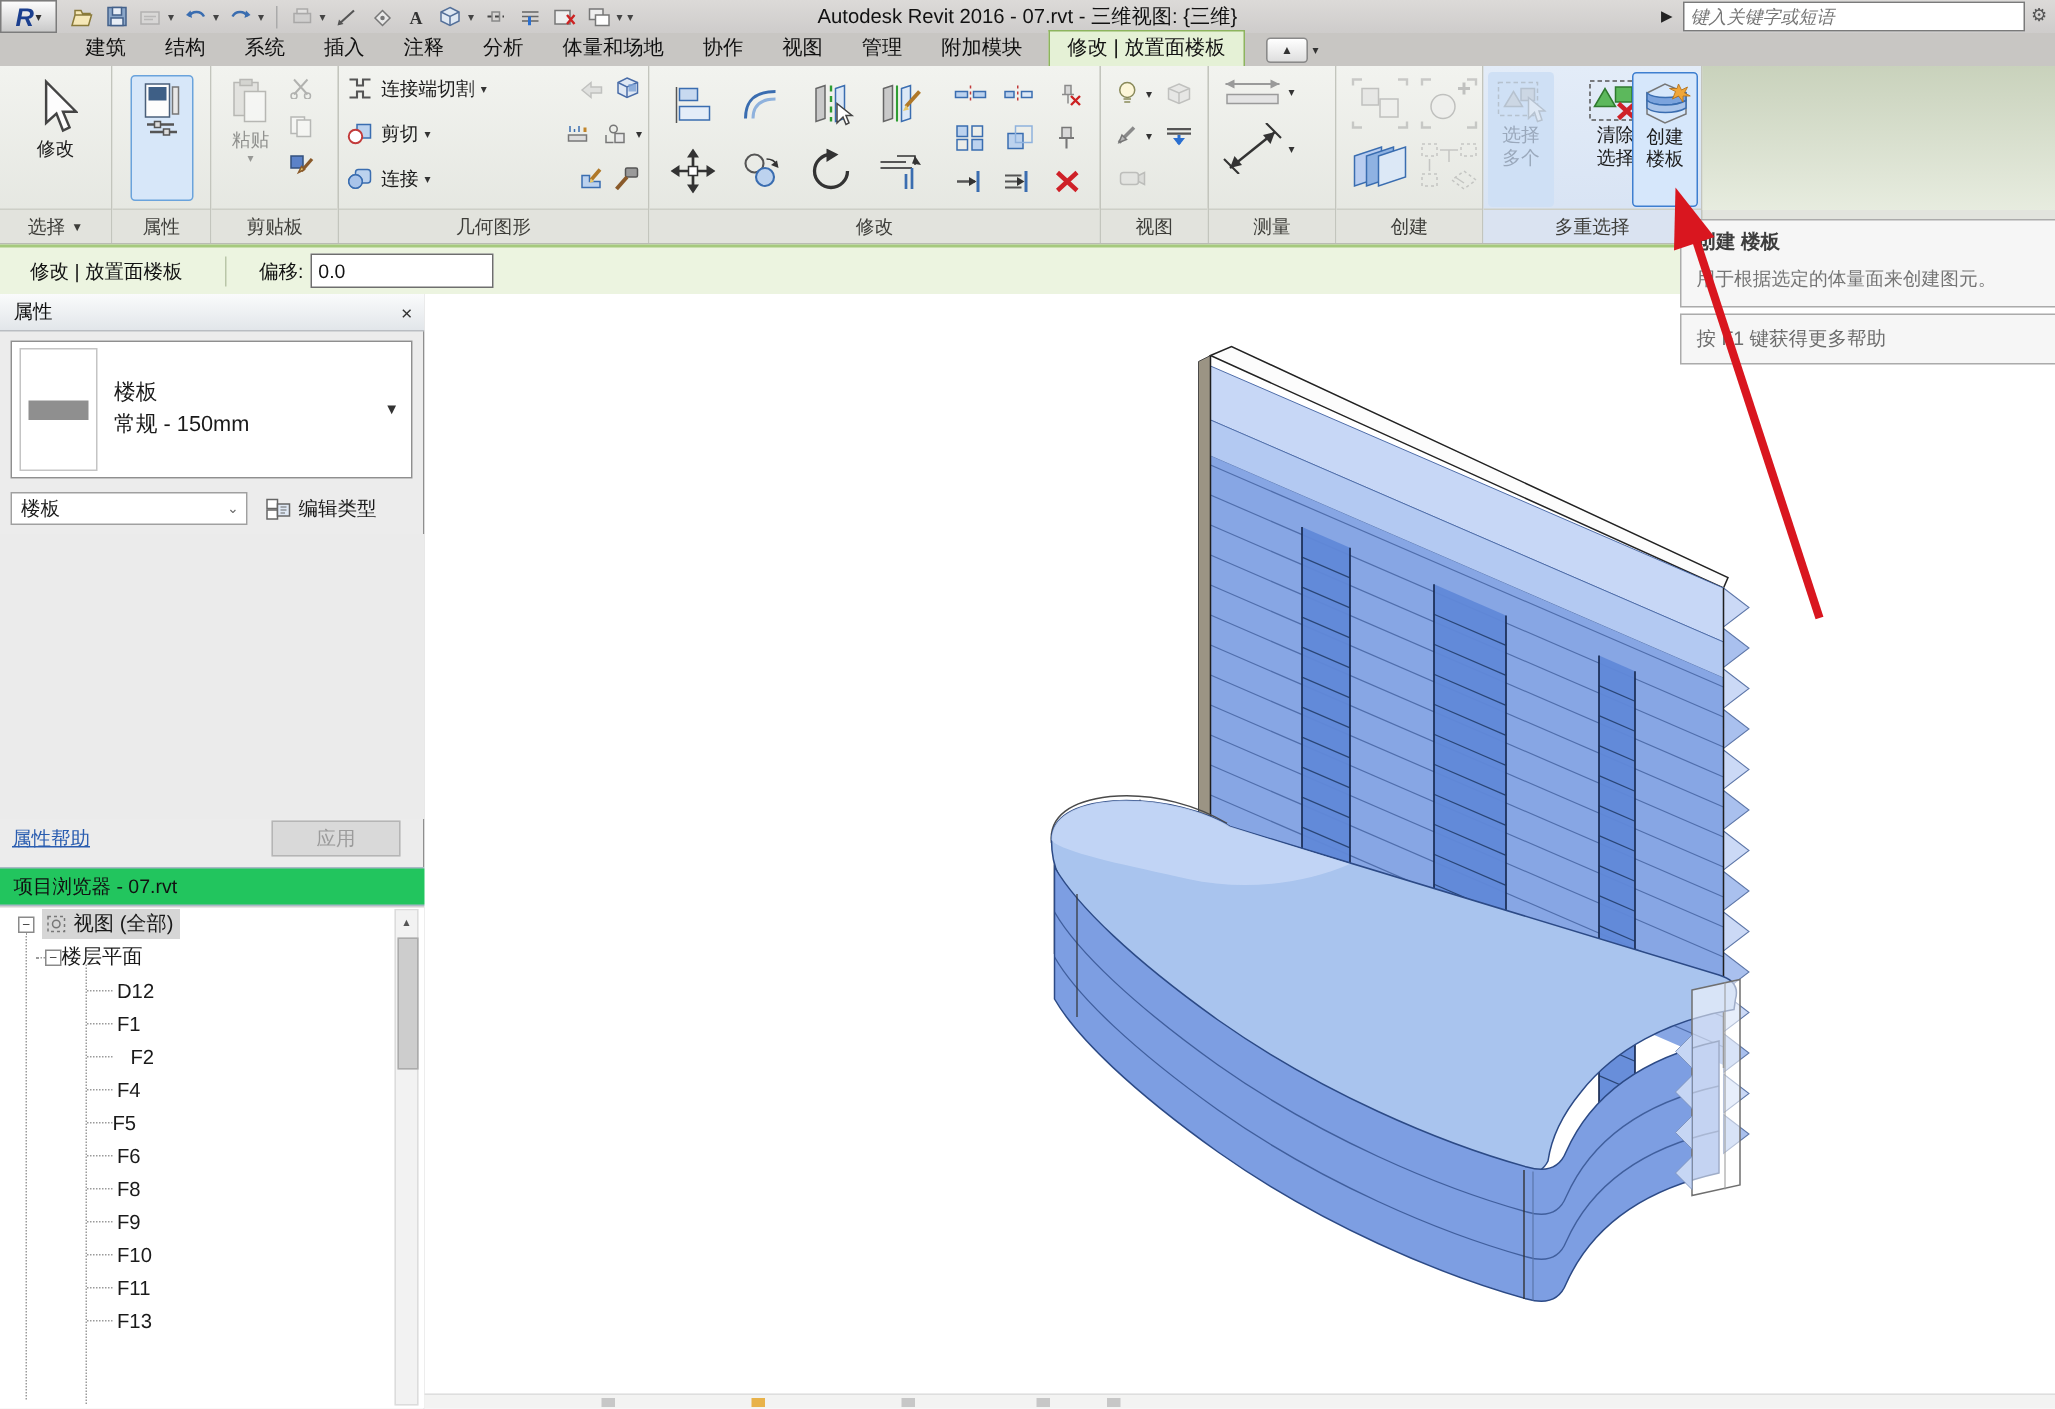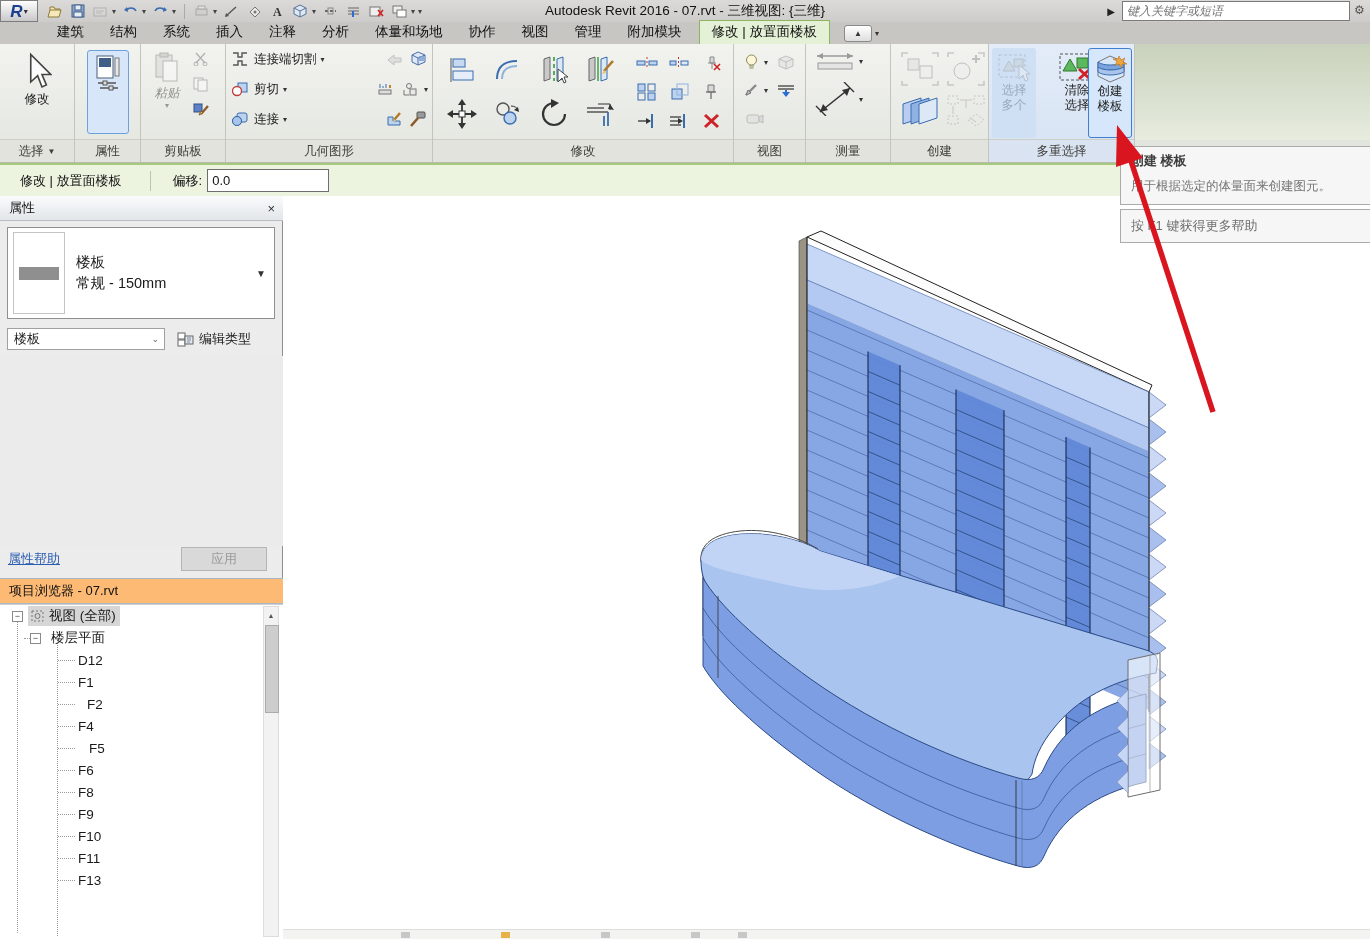--- a/index.html
+++ b/index.html
@@ -59,21 +59,21 @@
 
   
   #panel-select{left:0;width:75px;}
   #modify-btn{position:absolute;left:10px;top:4px;width:54px;height:88px;}
   
   #panel-props{left:75px;width:66px;}
   #props-btn{position:absolute;left:12px;top:6px;width:42px;height:84px;
     background:#d7e7f9;border:1px solid #6aa3dc;}
   
   #panel-clip{left:141px;width:85px;}
-  #paste-btn{position:absolute;left:6px;top:4px;width:40px;height:88px;font-style:italic;}
+  #paste-btn{position:absolute;left:6px;top:4px;width:40px;height:88px;}
   .clip-col{position:absolute;left:50px;top:6px;display:flex;flex-direction:column;gap:7px;}
   
   #panel-geom{left:226px;width:207px;}
   .geo-left{position:absolute;left:4px;top:3px;display:flex;flex-direction:column;gap:6px;}
   .geo-row{display:flex;align-items:center;gap:4px;height:24px;font-size:12.5px;color:#1c1c1c;}
   .geo-right{position:absolute;right:4px;top:3px;display:flex;flex-direction:column;gap:6px;}
   .geo-rrow{display:flex;align-items:center;gap:4px;height:24px;justify-content:flex-end;}
   
   #panel-modify{left:433px;width:301px;}
   .mod-large{position:absolute;left:6px;top:4px;display:grid;
@@ -137,21 +137,21 @@
   #type-combo .v{margin-left:6px;}
   #type-combo .dd{margin-left:auto;margin-right:5px;font-size:9px;color:#666;}
   #edit-type{margin-left:12px;display:flex;align-items:center;gap:5px;font-size:13px;color:#1a1a1a;}
   #prop-empty{position:absolute;left:0;top:160px;width:283px;height:190px;background:#ebebeb;}
   #prop-footer{position:absolute;left:0;top:350px;width:283px;height:26px;display:flex;align-items:center;}
   #prop-help{margin-left:8px;font-size:13px;color:#2a5db0;text-decoration:underline;}
   #apply-btn{margin-left:auto;margin-right:16px;width:84px;height:22px;background:#d9d9d9;
     border:1px solid #b5b5b5;color:#9b9b9b;font-size:13px;display:flex;align-items:center;justify-content:center;}
 
   
-  #pb-header{position:absolute;left:0;top:382px;width:334px;height:26px;background:#fdba74;
+  #pb-header{position:absolute;left:0;top:382px;width:334px;height:26px;background:#22c55e;
     border-top:1px solid #aab8c6;border-bottom:1px solid #aab8c6;display:flex;align-items:center;box-sizing:border-box;}
   #pb-header .t{margin-left:9px;font-size:13px;color:#111;}
   #pb-tree{position:absolute;left:0;top:408px;width:283px;height:335px;background:#fff;
     border-top:1px solid #d0d0d0;overflow:hidden;}
   .trow{position:relative;height:22px;display:flex;align-items:center;font-size:13.5px;color:#1a1a1a;white-space:nowrap;}
   .expander{width:9px;height:9px;border:1px solid #8a8a8a;background:#fff;
     display:flex;align-items:center;justify-content:center;font-size:9px;line-height:1;color:#444;box-sizing:content-box;}
   .tick{border-top:1px dotted #9a9a9a;height:0;}
   .vguide{position:absolute;border-left:1px dotted #9a9a9a;width:0;}
   .sel{background:#d6d6d6;}
@@ -818,41 +818,41 @@
                 <rect x="2" y="2" width="11" height="10" fill="none" stroke="#777" stroke-dasharray="2 2"></rect>
                 <circle cx="7.5" cy="7" r="2.5" fill="none" stroke="#777"></circle>
               </svg>
             <span>视图 (全部)</span>
           </span>
           <span class="closex" style="margin-right:24px;font-size:9px;color:#888"></span>
         </div>
         <div class="trow" style="padding-left:24px">
           <span class="tick" style="width:6px"></span>
           <span class="expander">−</span>
-          <span style="margin-left:10px">楼层平面</span>
+          <span style="margin-left:0">楼层平面</span>
         </div>
         <div class="trow">
             <span class="tick" style="width:17px;margin-left:58px"></span>
             <span style="margin-left:3px">D12</span>
           </div>
         <div class="trow">
             <span class="tick" style="width:17px;margin-left:58px"></span>
             <span style="margin-left:3px">F1</span>
           </div>
         <div class="trow">
             <span class="tick" style="width:17px;margin-left:58px"></span>
             <span style="margin-left:12px">F2</span>
           </div>
         <div class="trow">
             <span class="tick" style="width:17px;margin-left:58px"></span>
             <span style="margin-left:3px">F4</span>
           </div>
         <div class="trow">
             <span class="tick" style="width:17px;margin-left:58px"></span>
-            <span style="margin-left:14px">F5</span>
+            <span style="margin-left:0">F5</span>
           </div>
         <div class="trow">
             <span class="tick" style="width:17px;margin-left:58px"></span>
             <span style="margin-left:3px">F6</span>
           </div>
         <div class="trow">
             <span class="tick" style="width:17px;margin-left:58px"></span>
             <span style="margin-left:3px">F8</span>
           </div>
         <div class="trow">

